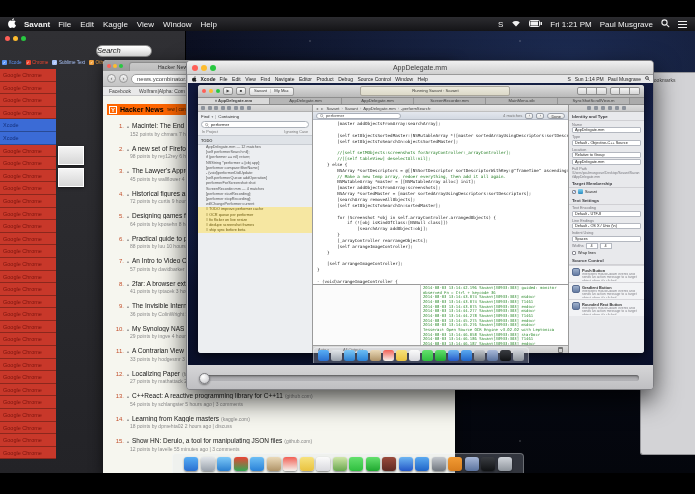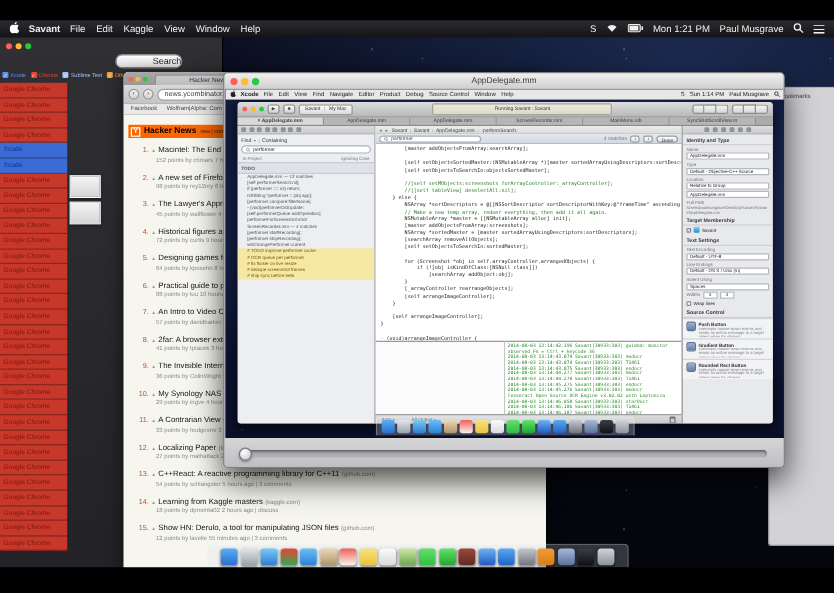--- a/index.html
+++ b/index.html
@@ -34,21 +34,21 @@
  radial-gradient(1px 1px at 40px 70px,rgba(255,255,255,.5),transparent 60%),
  radial-gradient(420px 240px at 55% 42%,rgba(80,130,220,.45),transparent 70%),
  linear-gradient(180deg,#121a3e,#0a102a);
 background-size:160px 85px,180px 105px,200px 75px,150px 95px,100% 100%,100% 100%;}
 
 
 #savant-win{position:absolute;left:0;top:0;width:186px;height:442px;background:linear-gradient(#303034,#232327);border-right:1px solid #000;}
 .traffic{position:absolute;left:5px;top:5px;display:flex;gap:3px;}
 .dot{width:5px;height:5px;border-radius:50%;display:inline-block;}
 .dot.red{background:#ff5f57;}.dot.yel{background:#febc2e;}.dot.grn{background:#28c840;}
-#search-btn{position:absolute;left:96px;top:14px;width:56px;height:12px;background:linear-gradient(#ffffff,#dcdcdc);border:1px solid #8a8a8a;border-radius:7px;font-size:7.5px;line-height:10px;text-align:right;color:#222;}
+#search-btn{position:absolute;left:96px;top:14px;width:56px;height:12px;background:linear-gradient(#ffffff,#dcdcdc);border:1px solid #8a8a8a;border-radius:7px;font-size:7.5px;line-height:10px;text-align:left;color:#222;font-style:italic;}
 #filters{position:absolute;left:2px;top:27px;height:9px;display:flex;gap:4px;align-items:center;}
 .filter{display:flex;align-items:center;gap:1.5px;}
 .fcb{width:5px;height:5px;border-radius:1px;color:#fff;font-size:4px;line-height:5px;text-align:center;display:inline-block;}
 .flab{font-size:4.6px;white-space:nowrap;}
 #act-rows{position:absolute;left:0;top:38px;width:56px;}
 .act-row{height:12.6px;font-size:5.5px;line-height:12.6px;padding-left:3px;overflow:hidden;white-space:nowrap;border-bottom:1px solid rgba(0,0,0,.3);}
 #thumbs{position:absolute;left:58px;top:115px;}
 .thumb{width:26px;height:19px;background:linear-gradient(#f4f4f4,#d6d6d6);border:1px solid #fff;box-shadow:0 1px 3px rgba(0,0,0,.55);margin-bottom:3px;}
 
 
@@ -191,21 +191,21 @@
     <div class="mb-right">
       <span>S</span>
       <span><svg width="10" height="8" viewBox="0 0 10 8">
             <path d="M5 7.4 1.2 3.4A5.6 5.6 0 0 1 8.8 3.4Z" fill="#f0f0f0"></path>
           </svg></span>
       <span><svg width="13" height="7" viewBox="0 0 13 7">
             <rect x="0.5" y="0.5" width="10" height="6" rx="1" fill="none" stroke="#f0f0f0"></rect>
             <rect x="1.5" y="1.5" width="7.5" height="4" fill="#f0f0f0"></rect>
             <rect x="11.5" y="2" width="1.5" height="3" fill="#f0f0f0"></rect>
           </svg></span>
-      <span>Mon 1:21 PM</span>
+      <span>Fri 1:21 PM</span>
       <span>Paul Musgrave</span>
       <span><svg width="9" height="9" viewBox="0 0 9 9">
             <circle cx="3.5" cy="3.5" r="2.6" fill="none" stroke="#f0f0f0" stroke-width="1.1"></circle>
             <line x1="5.6" y1="5.6" x2="8.2" y2="8.2" stroke="#f0f0f0" stroke-width="1.1"></line>
           </svg></span>
       <span class="icon-nc"></span>
     </div>
   </div>
 
   <div id="desktop" class="starfield">

